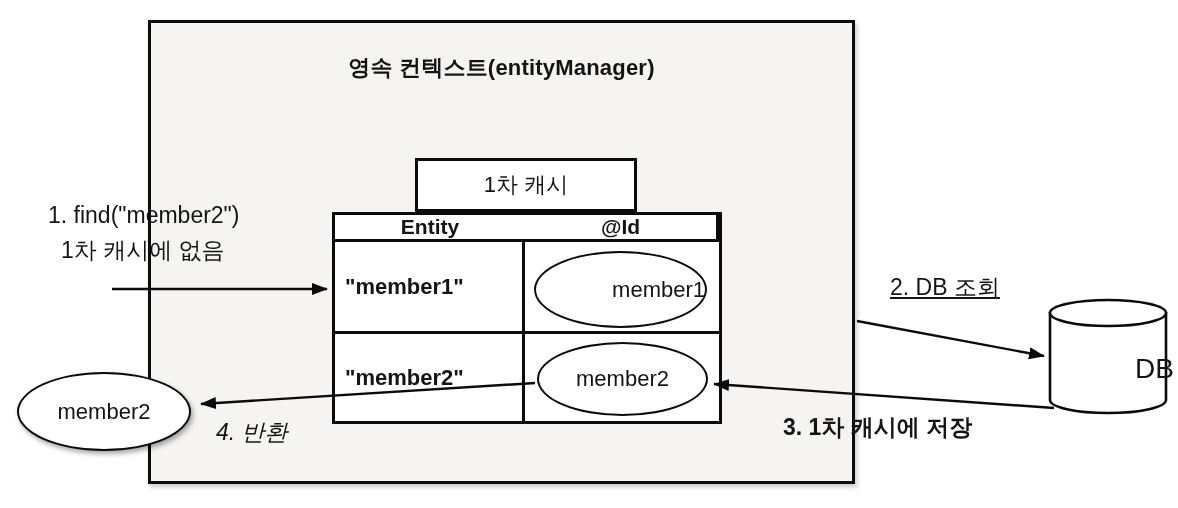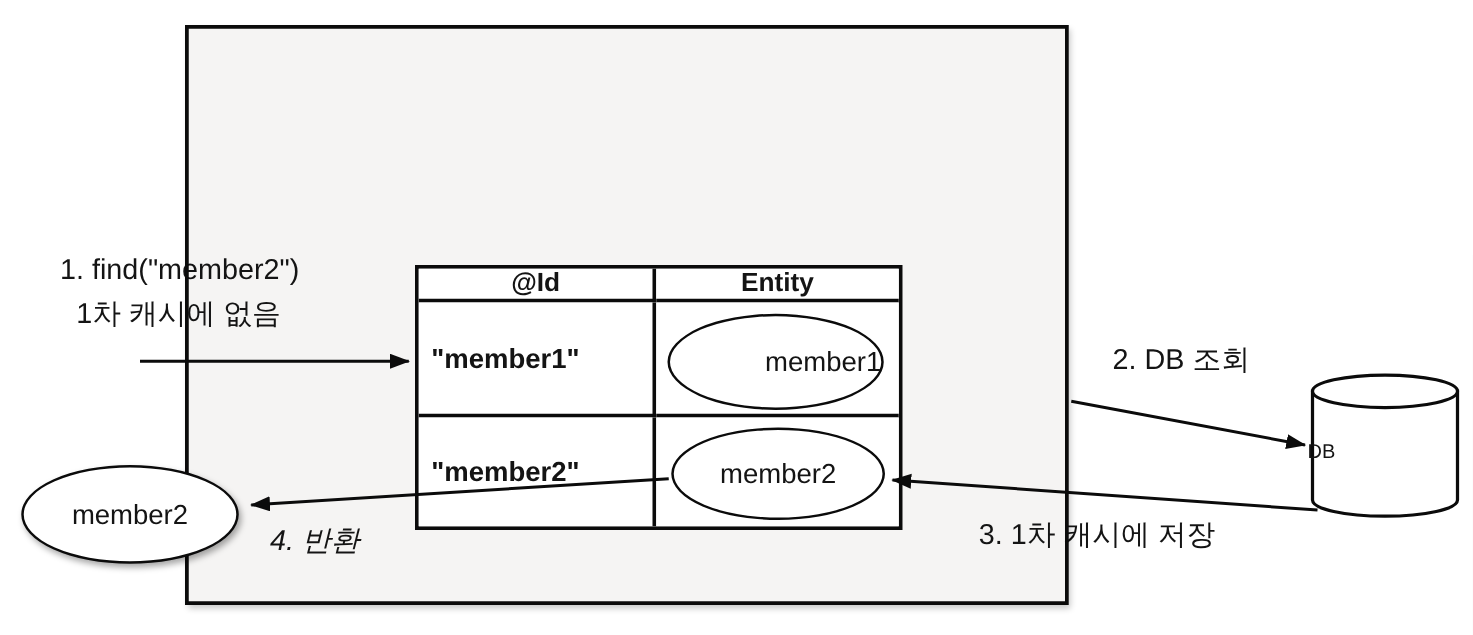--- a/index.html
+++ b/index.html
@@ -57,44 +57,48 @@
   #entity-ellipse-2{left:537px;top:342px;width:171px;height:74px;z-index:3;}
   #result-ellipse{
     left:17px;top:372px;width:174px;height:79px;z-index:7;
     box-shadow:2px 3px 5px rgba(0,0,0,0.35);
   }
 
   
   .note{z-index:2;font-size:23px;white-space:nowrap;}
   #note-step1-line1{left:48px;top:202px;}
   #note-step1-line2{left:61px;top:235px;text-align:right;}
-  #note-step2{left:890px;top:272px;}
-  #note-step3{left:783px;top:412px;}
+  #note-step2{left:890px;top:272px;text-decoration:underline;}
+  #note-step3{left:783px;top:412px;font-weight:bold;}
   #note-step4{left:216px;top:417px;font-style:italic;}
 
   
   #db-cylinder{left:1046px;top:296px;z-index:2;}
-  #db-label{left:1046px;top:353px;width:128px;text-align:left;font-size:16px;z-index:2;}
+  #db-label{left:1046px;top:353px;width:128px;text-align:right;font-size:28px;z-index:2;}
 
   
   #arrows{left:0;top:0;z-index:8;pointer-events:none;}
   #arrows line{stroke:var(--stroke);stroke-width:2.4px;}
   #arrows marker path{fill:var(--stroke);}
 </style>
 </head>
 <body>
 
 <div id="canvas">
 
   <div class="abs" id="box-fill"></div>
+  <div class="abs" id="context-title">영속 컨텍스트(entityManager)</div>
 
+  <div class="abs" id="cache-tab">
+    <span>1차 캐시</span>
+  </div>
 
   <div class="abs" id="cache-table">
+    <div class="tcell hrow">Entity</div>
     <div class="tcell col1 hrow">@Id</div>
-    <div class="tcell hrow">Entity</div>
     <div class="tcell col1 r1 idcell">"member1"</div>
     <div class="tcell r1"></div>
     <div class="tcell col1 idcell">"member2"</div>
     <div class="tcell"></div>
   </div>
 
   <div class="abs ellipse" id="entity-ellipse-1">
     <span>member1</span>
   </div>
   <div class="abs ellipse" id="entity-ellipse-2">

